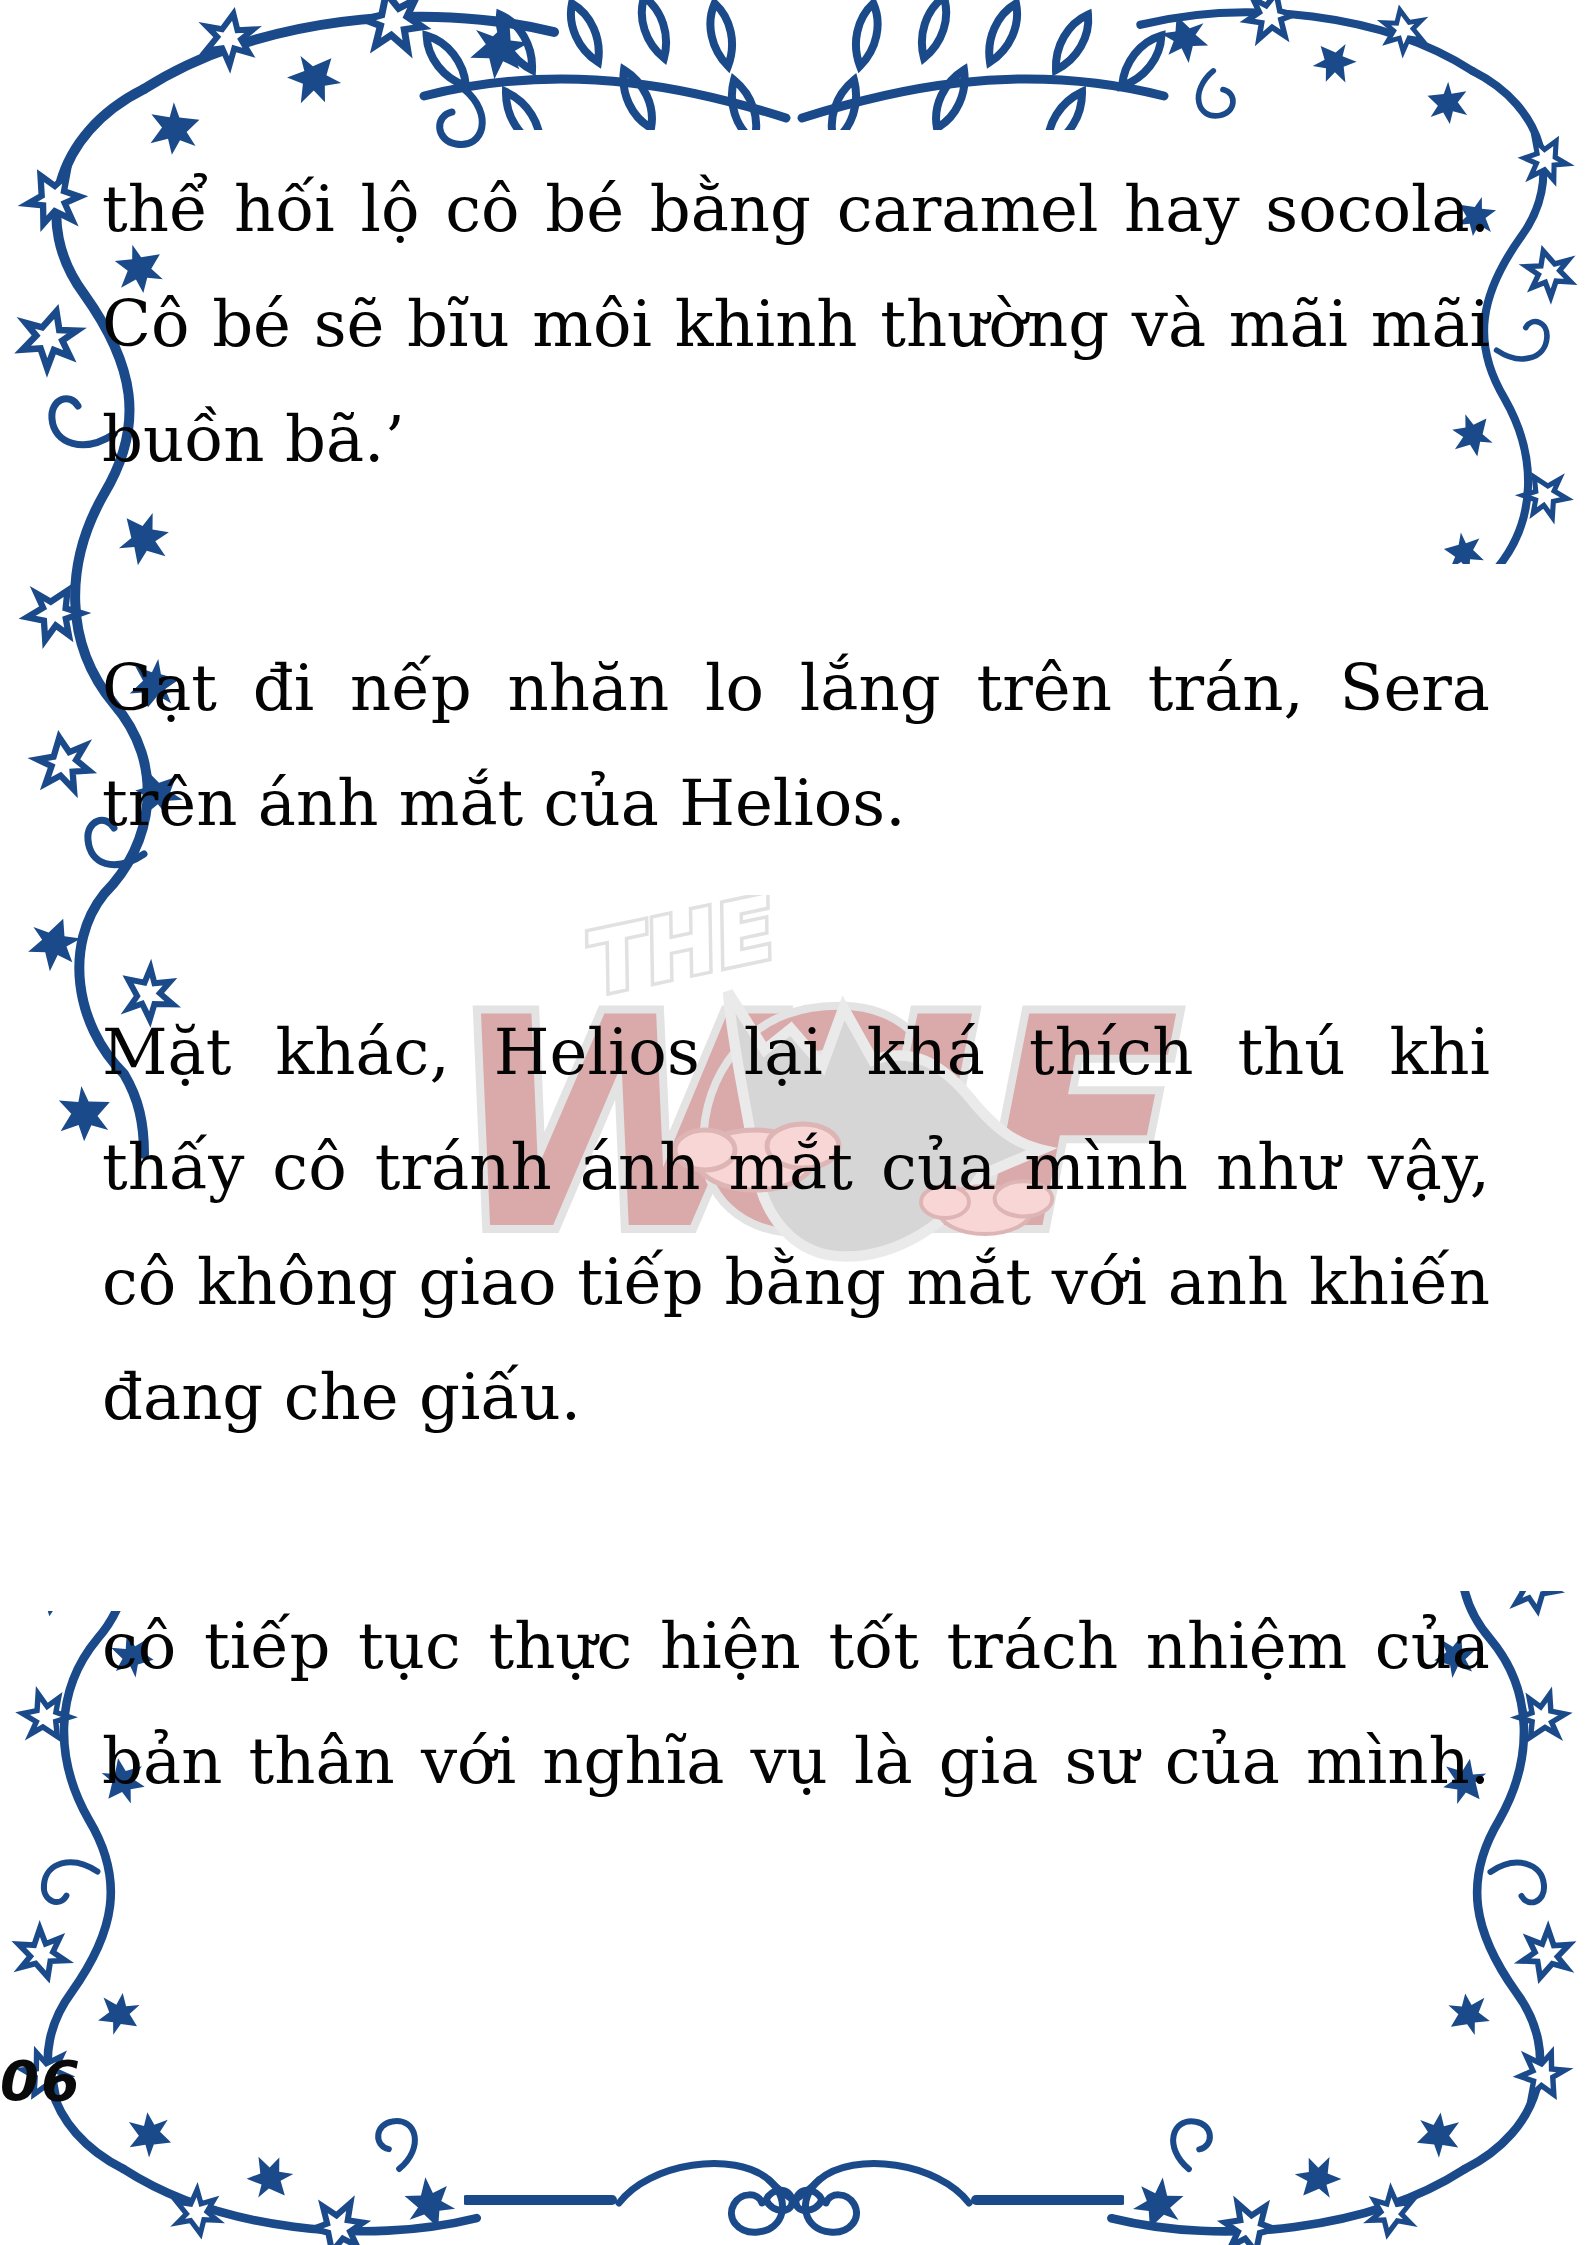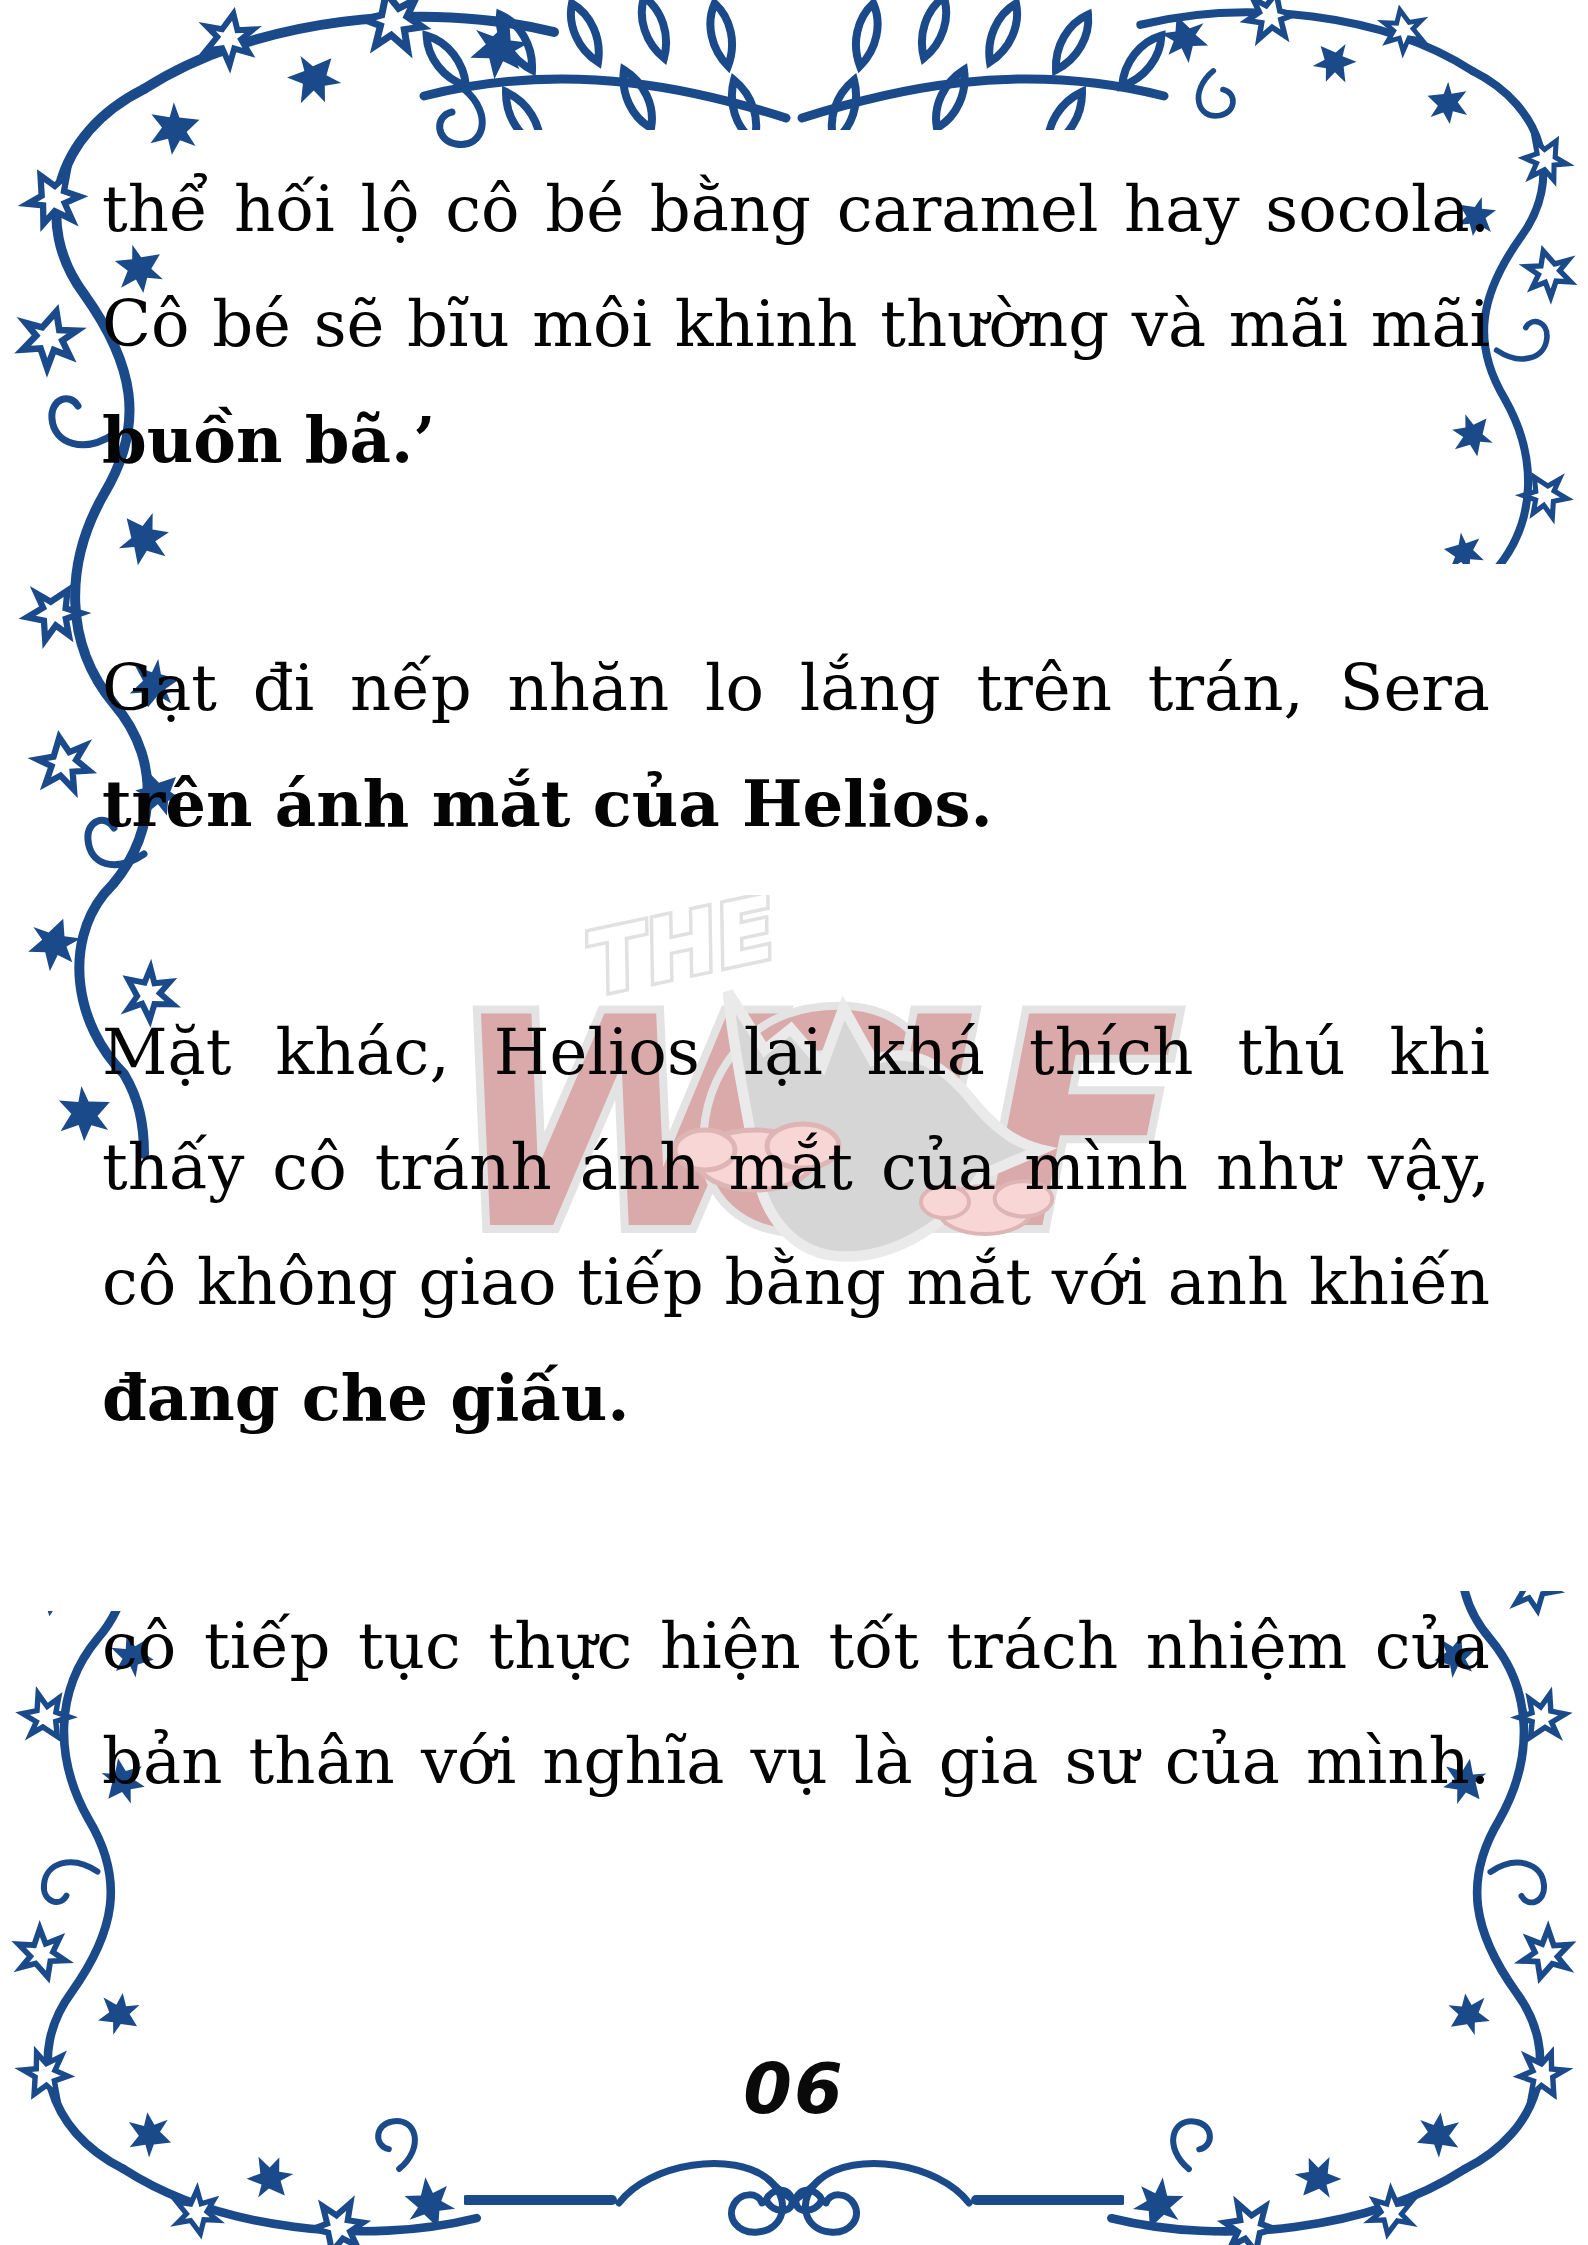--- a/index.html
+++ b/index.html
@@ -23,26 +23,26 @@
   }
   .text-area{
     position:absolute;left:102px;top:152px;width:1388px;
     font-size:64px;line-height:115px;color:#040404;
     z-index:5;
   }
   .para{margin:0 0 134px 0;}
   .para:last-child{margin-bottom:0;}
   .line{white-space:nowrap;}
   .line.j{white-space:normal;text-align:justify;text-align-last:justify;}
-  .line.l{text-align:left;font-weight:bold;}
+  .line.l{text-align:left;}
   .page-number{
     position:absolute;left:0;top:2048px;width:1588px;
-    text-align:center;z-index:5;
+    z-index:5;
     font-family:"DejaVu Sans", sans-serif;
-    font-style:italic;font-weight:800;font-size:70px;color:#0a0a0a;
+    font-style:italic;font-weight:800;font-size:56px;color:#0a0a0a;
     letter-spacing:2px;
   }
   .flourish{left:464px;top:2148px;}
 </style>
 </head>
 <body>
 
 <div class="page">
 
   <svg width="0" height="0" style="position:absolute">

